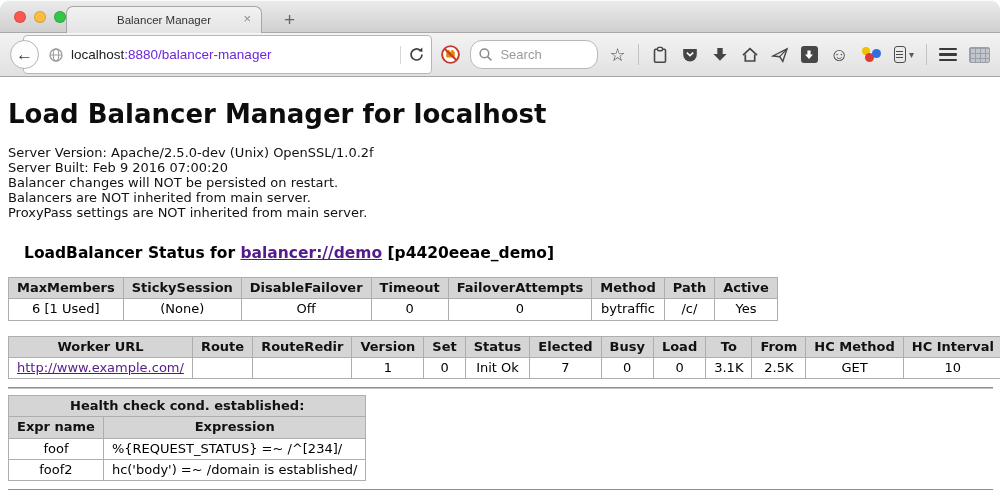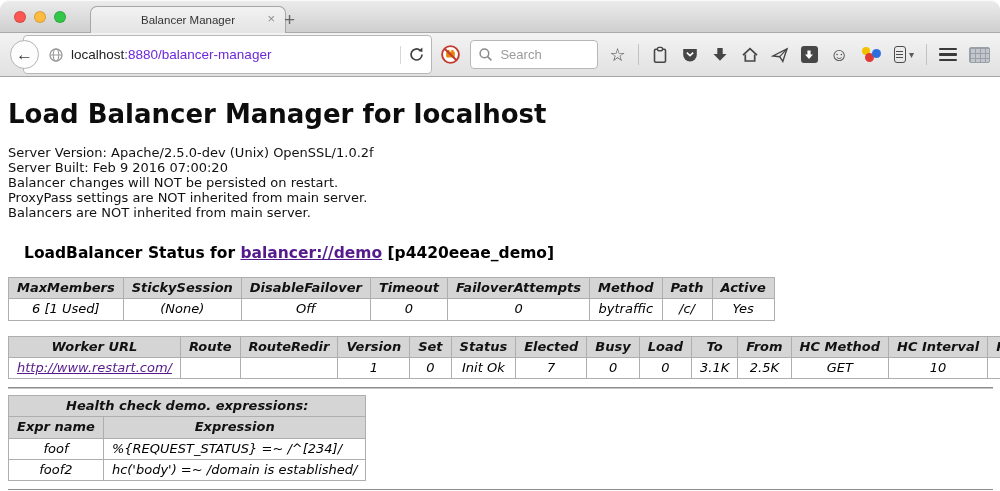--- a/index.html
+++ b/index.html
@@ -5,21 +5,21 @@
   * { box-sizing: border-box; }
   body { margin:0; width:1000px; height:491px; background:#fff; font-family:"Liberation Sans",sans-serif; }
   .window { width:1000px; height:491px; border-radius:9px 9px 0 0; overflow:hidden; background:#fff; position:relative; }
 
   
   .tabbar { height:33px; background:linear-gradient(#ececec,#cfcfcf); border-bottom:1px solid #a9a9a9;
             border-radius:9px 9px 0 0; position:relative; box-shadow:inset 0 1px 0 #fafafa; }
   .traffic { position:absolute; top:11px; left:14px; display:flex; gap:8px; }
   .light { width:12px; height:12px; border-radius:50%; border:1px solid rgba(0,0,0,.15); }
   .light.red { background:#fc5753; } .light.yellow { background:#fdbc40; } .light.green { background:#33c748; }
-  .tab { position:absolute; left:90px; bottom:-1px; width:196px; height:27px;
+  .tab { position:absolute; left:66px; bottom:-1px; width:196px; height:27px;
          background:linear-gradient(#f2f2f2,#e4e4e4); border:1px solid #a6a6a6; border-bottom:none;
          border-radius:7px 7px 0 0; display:flex; align-items:center; justify-content:center; }
   .tab-title { font-size:11.5px; color:#333; }
   .tab-close { position:absolute; right:10px; top:5px; color:#8c8c8c; font-size:13px; line-height:13px; cursor:default; }
   .newtab { position:absolute; left:284px; bottom:3px; color:#666; font-size:19px; line-height:19px; font-weight:400; }
 
   
   .toolbar { height:44px; background:linear-gradient(#f3f3f3,#e1e1e1); border-bottom:1px solid #a6a6a6;
              display:flex; align-items:center; padding:0 10px; }
   .back-btn { width:29px; height:29px; border-radius:50%; background:#fdfdfd; border:1px solid #b3b3b3;
@@ -27,21 +27,21 @@
               font-size:17px; font-weight:bold; color:#3a3a3a; flex:0 0 auto; }
   .urlbar { margin-left:-16px; width:424px; height:39px; background:#fff; border:1px solid #b7b7b7;
             border-radius:4px; display:flex; align-items:center; padding:0 6px 0 24px; z-index:1; }
   .globe { margin-right:7px; display:flex; }
   .url-host { color:#222; font-size:13.5px; }
   .url-path { color:#6d28d9; font-size:13.5px; }
   .url-spacer { flex:1; }
   .url-sep { width:1px; height:18px; background:#d6d6d6; margin:0 7px; }
   .blocked-btn { margin-left:8px; display:flex; }
   .searchbar { margin-left:9px; width:132px; height:29px; background:#fff; border:1px solid #b7b7b7;
-               border-radius:4px; display:flex; align-items:center; padding:0 7px; gap:5px; }
+               border-radius:12px; display:flex; align-items:center; padding:0 7px; gap:5px; }
   .searchbar input { border:none; outline:none; width:92px; font-size:13px; color:#333; background:transparent;
                      font-family:"Liberation Sans",sans-serif; }
   .searchbar input::placeholder { color:#9a9a9a; }
   .tb-icons { display:flex; align-items:center; margin-left:11px; gap:12px; }
   .tb-sep { width:1px; height:21px; background:#c2c2c2; }
   .glyph-icon { color:#474747; line-height:1; cursor:default; }
   .darksq { width:17px; height:17px; border-radius:3px; background:#474747; display:flex; align-items:center; justify-content:center; }
   .dots { position:relative; width:21px; height:17px; }
   .dots i { position:absolute; border-radius:50%; }
   .dots .d1 { width:8px; height:8px; background:#f2c200; left:1px; top:1px; }
@@ -55,21 +55,21 @@
             background-image:linear-gradient(#9aa0a8 1px,transparent 1px),linear-gradient(90deg,#9aa0a8 1px,transparent 1px);
             background-size:5px 5px; }
 
   
   .content { background:#fff; height:413px; padding-left:8px; font-family:"DejaVu Sans",sans-serif; color:#000; overflow:hidden; }
   h1 { font-size:26px; margin:22px 0 0 0; font-weight:bold; color:#0d0d0d; }
   .info { margin-top:16px; font-size:13px; line-height:15px; color:#111; }
   h3 { font-size:15.5px; margin:24px 0 0 16px; font-weight:bold; }
   a.plink { color:#551a8b; text-decoration:underline; cursor:pointer; font-weight:inherit; }
   table { border-collapse:collapse; font-size:13px; margin-top:15px; border:1px solid #8f8f8f; }
-  th, td { border:1px solid #aeaeae; padding:2px 8px; text-align:center; white-space:nowrap; line-height:1.25;font-style:italic; }
+  th, td { border:1px solid #aeaeae; padding:2px 8px; text-align:center; white-space:nowrap; line-height:1.25; }
   th { background:#d5d5d5; font-weight:bold; color:#111; }
   td.left { text-align:left; }
   hr { border:none; height:2px; background:#c4c4c4; border-top:1px solid #8d8d8d; margin:8px 7px 6px 0; }
   .hc-table { margin-top:2px; }
 </style>
 </head>
 <body>
 
 <div class="window">
 
@@ -186,22 +186,22 @@
     </div>
   </div>
 
   <div class="content">
     <h1>Load Balancer Manager for localhost</h1>
 
     <div class="info">
       <div>Server Version: Apache/2.5.0-dev (Unix) OpenSSL/1.0.2f</div>
       <div>Server Built: Feb 9 2016 07:00:20</div>
       <div>Balancer changes will NOT be persisted on restart.</div>
+      <div>Balancers are NOT inherited from main server.</div>
       <div>ProxyPass settings are NOT inherited from main server.</div>
-      <div>Balancers are NOT inherited from main server.</div>
     </div>
 
     <h3>
       <span>LoadBalancer Status for</span>
       <a class="plink">balancer://demo</a>
       <span>[p4420eeae_demo]</span>
     </h3>
 
     <table>
       <tbody>
@@ -241,21 +241,21 @@
         <th>Busy</th>
         <th>Load</th>
         <th>To</th>
         <th>From</th>
         <th>HC Method</th>
         <th>HC Interval</th>
         <th>Passes</th>
 
       </tr>
       <tr>
-        <td class="left"><a class="plink">http://www.restart.com/</a></td>
+        <td class="left"><a class="plink">http://www.example.com/</a></td>
         <td></td>
         <td></td>
         <td>1</td>
         <td>0</td>
         <td>Init Ok</td>
         <td>7</td>
         <td>0</td>
         <td>0</td>
         <td>3.1K</td>
         <td>2.5K</td>
@@ -265,21 +265,21 @@
 
       </tr>
     </tbody>
       </table>
 
     <hr>
 
     <table class="hc-table">
       <tbody>
           <tr>
-        <th colspan="2">Health check demo. expressions:</th>
+        <th colspan="2">Health check cond. established:</th>
       </tr>
       <tr>
         <th>Expr name</th>
         <th>Expression</th>
       </tr>
       <tr>
         <td>foof</td>
         <td class="left">%{REQUEST_STATUS} =~ /^[234]/</td>
       </tr>
       <tr>

